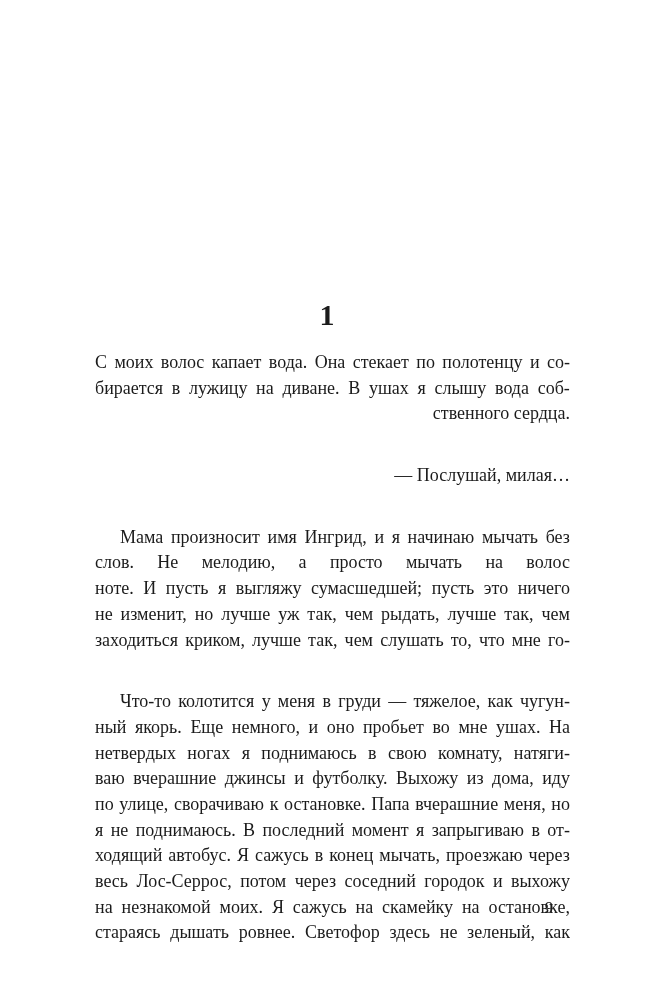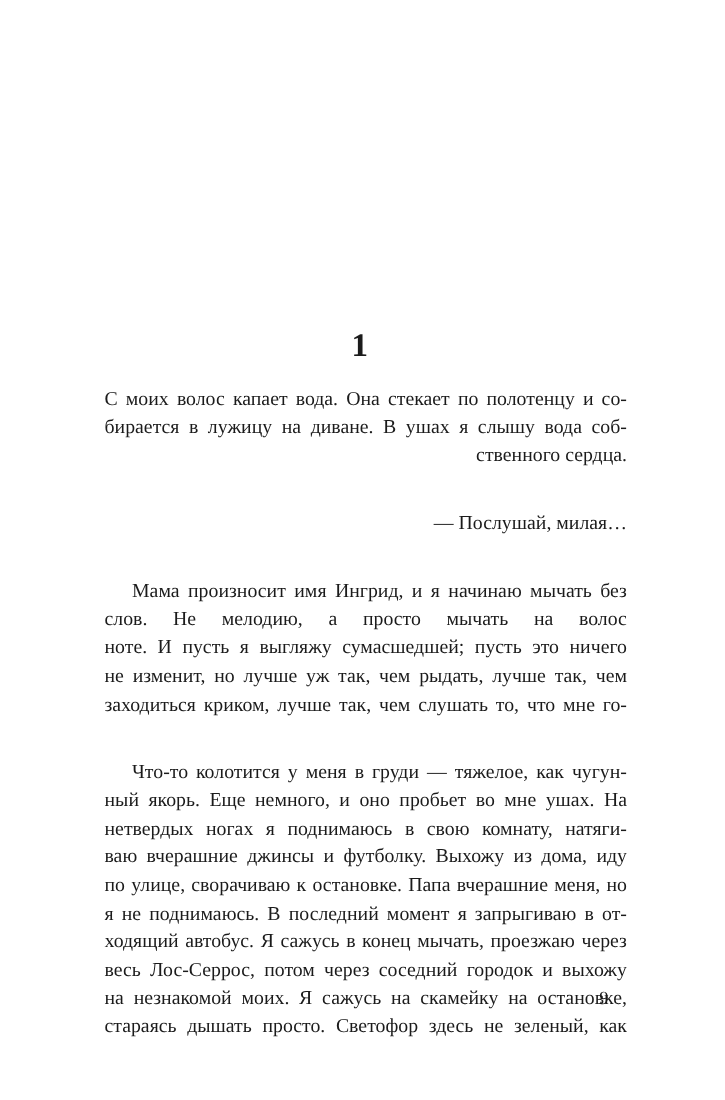--- a/index.html
+++ b/index.html
@@ -260,21 +260,21 @@
         <span>Я</span>
         <span>сажусь</span>
         <span>на</span>
         <span>скамейку</span>
         <span>на</span>
         <span>остановке,</span>
       </div>
       <div class="line justify">
         <span>стараясь</span>
         <span>дышать</span>
-        <span>просто.</span>
+        <span>ровнее.</span>
         <span>Светофор</span>
         <span>здесь</span>
         <span>не</span>
         <span>зеленый,</span>
         <span>как</span>
       </div>
     </div>
   <div class="page-number">9</div>
 </div>
 

